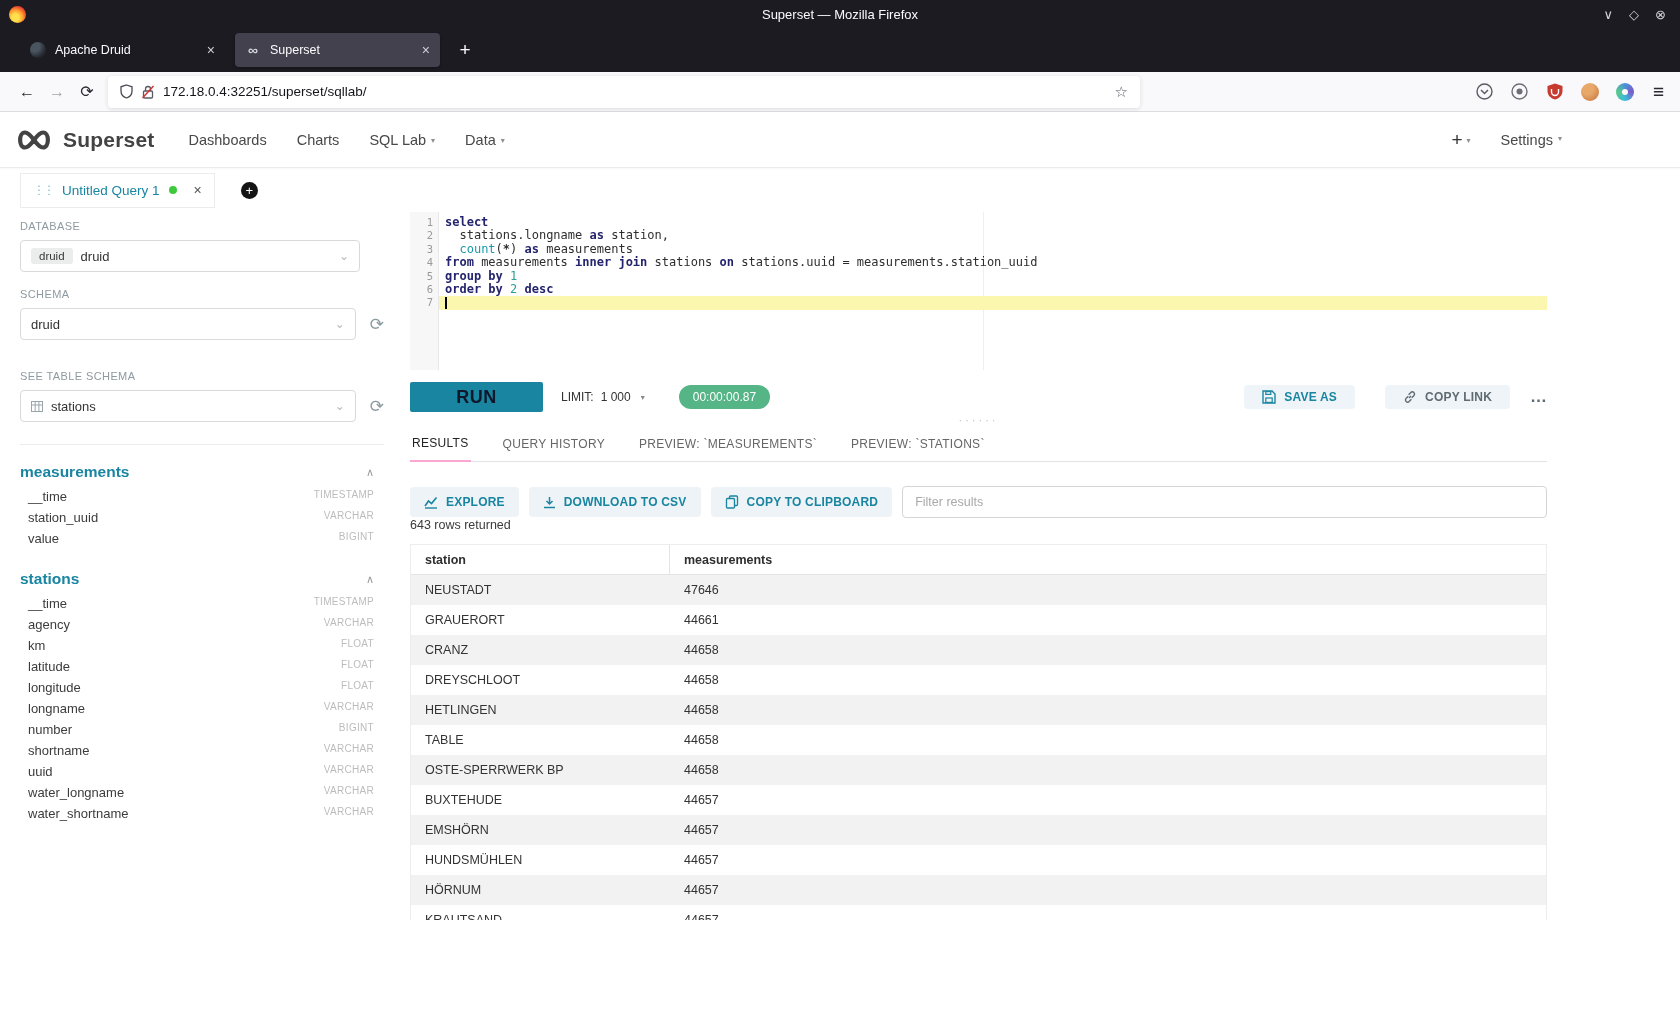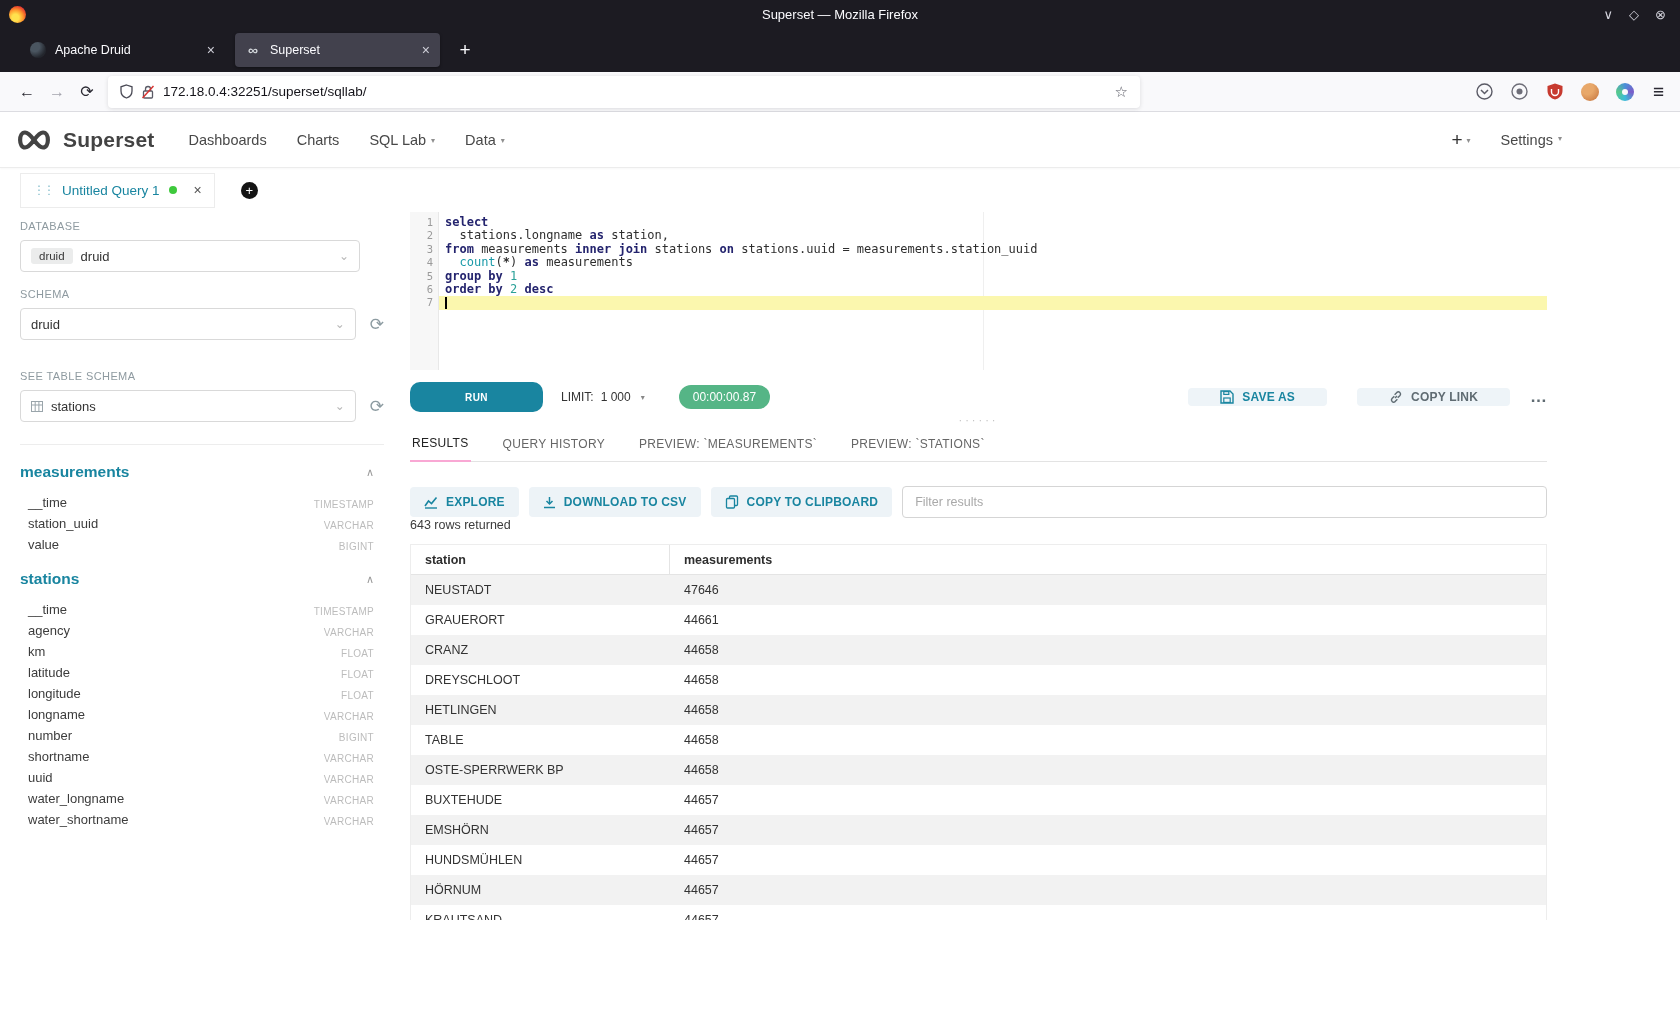--- a/index.html
+++ b/index.html
@@ -68,47 +68,47 @@
   .select-row{display:flex;align-items:center;gap:14px}
   .select{width:340px;height:32px;border:1px solid #d9d9d9;border-radius:4px;background:#fff;display:flex;align-items:center;padding:0 10px;gap:8px}
   .badge{background:#ebecec;border-radius:3px;font-size:11.5px;color:#3a3a3a;padding:2px 8px}
   .select-value{font-size:13px;color:#333}
   .sel-chev{margin-left:auto;color:#b9b9b9;font-size:12px}
   .refresh{color:#8c9ba1;font-size:17px}
   .side-hr{border:none;border-top:1px solid #ededed;margin-top:22px}
   .tbl-header{display:flex;align-items:center;margin:18px 0 8px}
   .tbl-name{color:#1985a0;font-size:15.5px;font-weight:bold}
   .tbl-chev{margin-left:auto;margin-right:10px;color:#9a9a9a;font-size:11px}
-  .col-row{display:flex;align-items:flex-end;justify-content:space-between;height:21px;padding:0 10px 0 8px}
+  .col-row{display:flex;align-items:flex-start;justify-content:space-between;height:21px;padding:0 10px 0 8px}
   .col-name{font-size:13px;color:#3c3c3c}
   .col-type{font-size:10px;color:#bcbcbc;letter-spacing:.3px}
 
   
   .editor{height:158px;display:flex;background:#fff}
   .gutter{width:29px;background:#f7f7f7;border-right:1px solid #e8e8e8;padding-top:4px}
   .lnum{height:13.4px;font:10.5px/13.4px "DejaVu Sans Mono",monospace;color:#9a9a9a;text-align:right;padding-right:5px}
   .code{flex:1;padding-top:4px;position:relative}
   .code::after{content:"";position:absolute;left:544px;top:0;bottom:0;border-left:1px solid #efefef}
   .cline{height:13.4px;font:12px/13.4px "DejaVu Sans Mono",monospace;padding-left:6px;white-space:pre;position:relative;z-index:1}
   .cline.current{background:#fbf7ae}
   .tk-k{color:#24246e;font-weight:bold}
   .tk-p{color:#2e2e2e}
   .tk-f{color:#1a9aa8}
   .tk-n{color:#2aa198}
   .tk-o{color:#2e2e2e;font-weight:bold}
   .cursor{display:inline-block;width:1.5px;height:12px;background:#000;vertical-align:middle}
 
   
   .toolbar{display:flex;align-items:center;margin-top:12px;height:30px}
-  .run-btn{width:133px;height:30px;background:#1985a0;border-radius:10px;color:#ffffff;font-weight:bold;font-size:10px;letter-spacing:.5px;display:flex;align-items:center;justify-content:center}
+  .run-btn{width:133px;height:30px;background:#1985a0;border-radius:2px;color:#0f172a;font-weight:bold;font-size:18px;letter-spacing:.5px;display:flex;align-items:center;justify-content:center}
   .limit{margin-left:18px;display:flex;align-items:center;gap:7px;font-size:12px;color:#333}
   .limit-caret{font-size:8px;color:#888;margin-left:3px}
   .timer{margin-left:34px;background:#55b586;color:#fff;font-size:12px;padding:5px 14px;border-radius:13px}
   .tb-right{margin-left:auto;display:flex;align-items:center;gap:30px}
-  .btn-light{height:18px;background:#eef4f8;border-radius:4px;display:flex;align-items:center;gap:8px;padding:0 32px;font-size:12px;font-weight:bold;color:#1985a0;letter-spacing:.2px}
+  .btn-light{height:24px;background:#eef4f8;border-radius:4px;display:flex;align-items:center;gap:8px;padding:0 18px;font-size:12px;font-weight:bold;color:#1985a0;letter-spacing:.2px}
   .btn-light.gray{color:#5f6b72}
   .dots-btn{color:#5f6b72;font-size:17px;font-weight:bold;margin-left:-10px}
 
   
   .splitter{height:16px;display:flex;align-items:center;justify-content:center;color:#c2c2c2;font-size:11px;letter-spacing:3px}
   .rtabs{display:flex;gap:30px;border-bottom:1px solid #e3e3e3;height:34px;align-items:flex-end}
   .rtab{font-size:12px;color:#666;padding:0 2px 10px;letter-spacing:.3px}
   .rtab.active{color:#222;border-bottom:2px solid #f9a8d4;margin-bottom:-1px}
   .actions{display:flex;gap:10px;margin-top:24px;align-items:center}
   .action-btn{height:30px;background:#edf3f7;border-radius:4px;color:#1985a0;font-size:12px;font-weight:bold;display:flex;align-items:center;gap:8px;padding:0 14px;letter-spacing:.2px;flex-shrink:0}
@@ -361,22 +361,22 @@
             <div class="lnum">2</div>
             <div class="lnum">3</div>
             <div class="lnum">4</div>
             <div class="lnum">5</div>
             <div class="lnum">6</div>
             <div class="lnum">7</div>
           </div>
         <div class="code" id="editor-code">
             <div class="cline"><span class="tk-k">select</span></div>
             <div class="cline"><span class="tk-p">  stations.longname </span><span class="tk-k">as</span><span class="tk-p"> station,</span></div>
+            <div class="cline"><span class="tk-p">  </span><span class="tk-f">count</span><span class="tk-p">(</span><span class="tk-o">*</span><span class="tk-p">) </span><span class="tk-k">as</span><span class="tk-p"> measurements</span></div>
             <div class="cline"><span class="tk-k">from</span><span class="tk-p"> measurements </span><span class="tk-k">inner join</span><span class="tk-p"> stations </span><span class="tk-k">on</span><span class="tk-p"> stations.uuid = measurements.station_uuid</span></div>
-            <div class="cline"><span class="tk-p">  </span><span class="tk-f">count</span><span class="tk-p">(</span><span class="tk-o">*</span><span class="tk-p">) </span><span class="tk-k">as</span><span class="tk-p"> measurements</span></div>
             <div class="cline"><span class="tk-k">group by</span><span class="tk-p"> </span><span class="tk-n">1</span></div>
             <div class="cline"><span class="tk-k">order by</span><span class="tk-p"> </span><span class="tk-n">2</span><span class="tk-p"> </span><span class="tk-k">desc</span></div>
             <div class="cline current"><span class="cursor"></span></div>
           </div>
       </div>
 
       <div class="toolbar">
         <div class="run-btn">RUN</div>
         <div class="limit">
           <span>LIMIT:</span>

